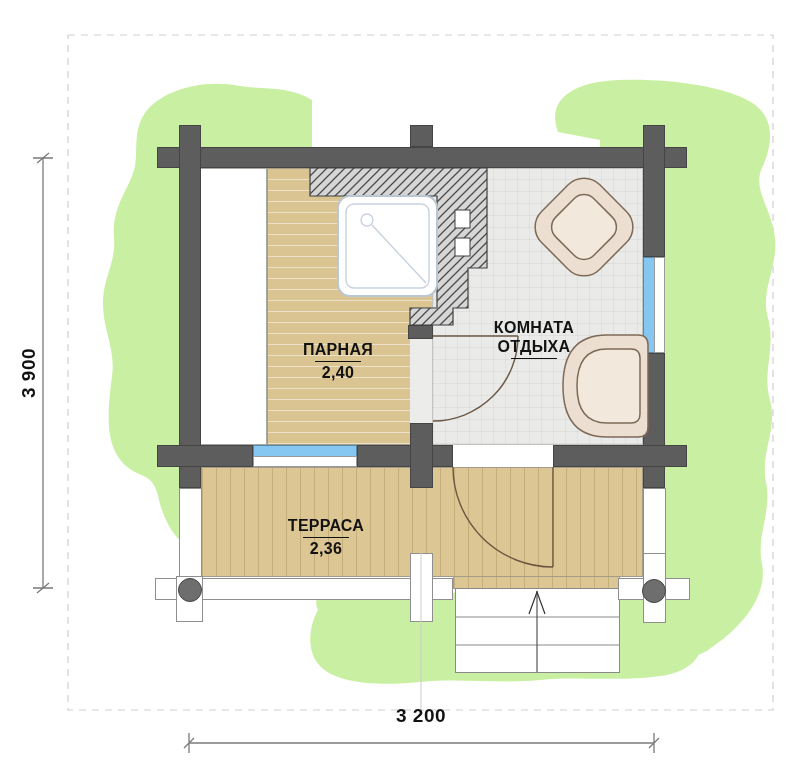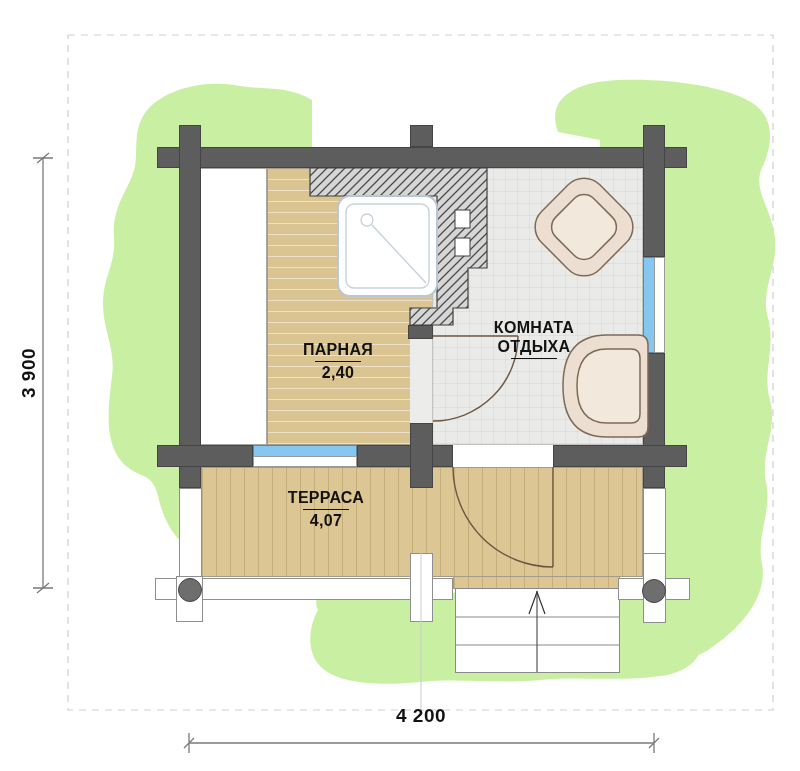--- a/index.html
+++ b/index.html
@@ -143,22 +143,22 @@
     <div class="rule"></div>
     <div>2,40</div>
   </div>
 
   <div class="room-label" style="left:464px;top:276px;margin-top:42px;">
     <div>КОМНАТА</div>
     <div>ОТДЫХА</div>
     <div class="rule"></div>
   </div>
 
-  <div class="room-label" style="left:256px;top:488px;">
+  <div class="room-label" style="left:256px;top:516px;">
     <div>ТЕРРАСА</div>
     <div class="rule"></div>
-    <div>4,07</div>
+    <div>2,36</div>
   </div>
 
-  <div class="dim-label" style="left:421px;top:727px;transform:translate(-50%,-100%);">4 200</div>
+  <div class="dim-label" style="left:421px;top:727px;transform:translate(-50%,-100%);">3 200</div>
   <div class="dim-label" style="left:29px;top:373px;transform:translate(-50%,-50%) rotate(-90deg);">3 900</div>
 
 </div>
 
 </body></html>

